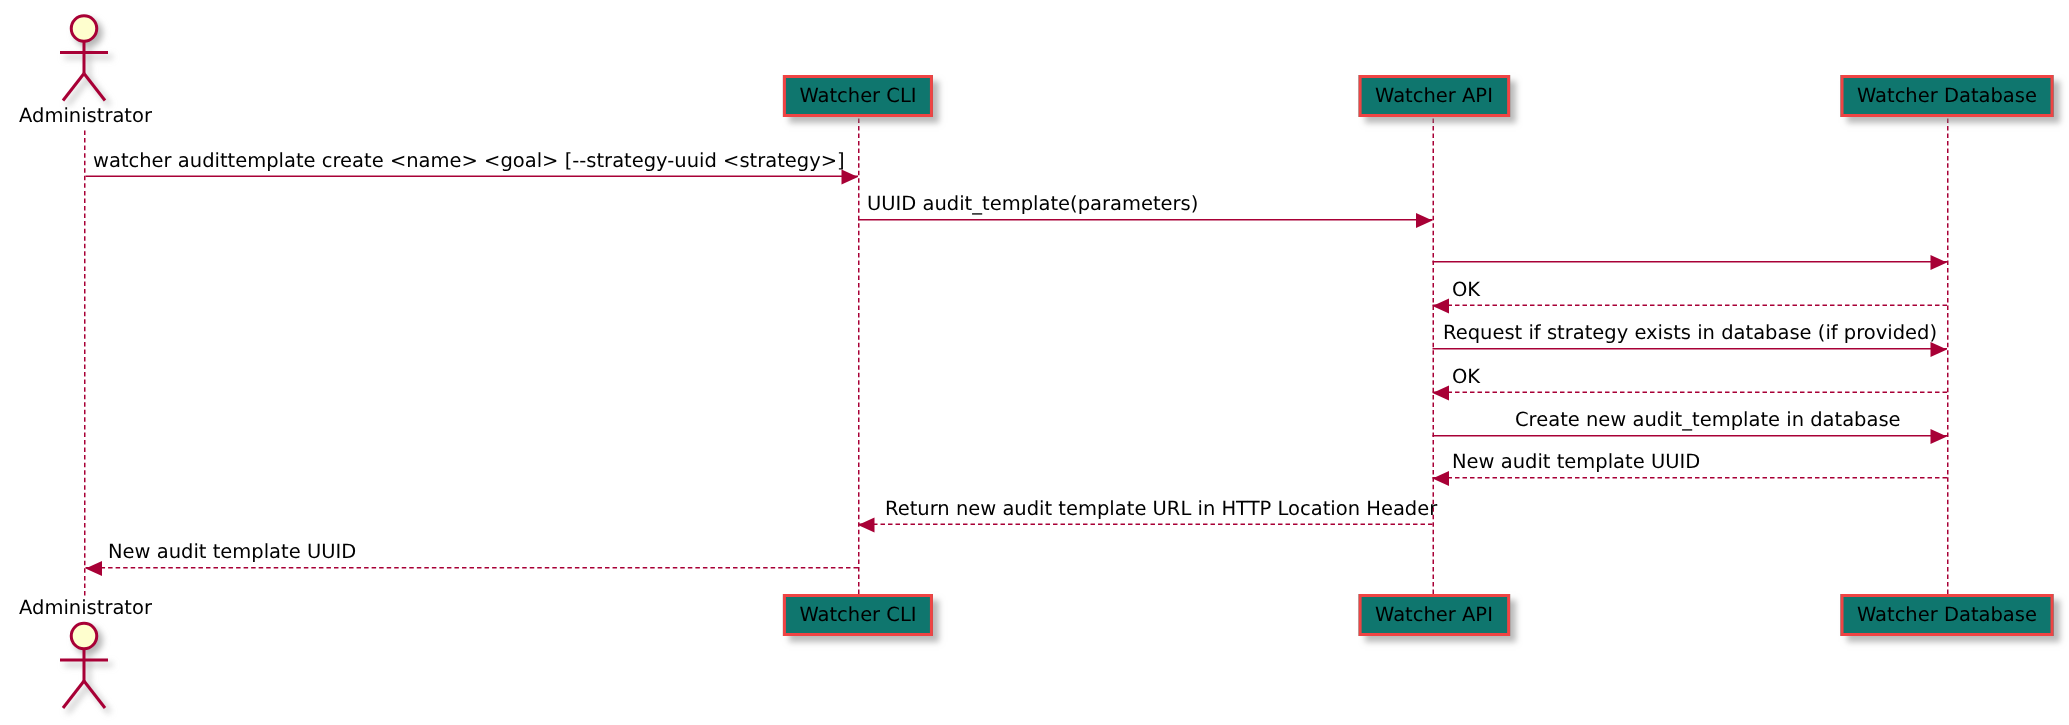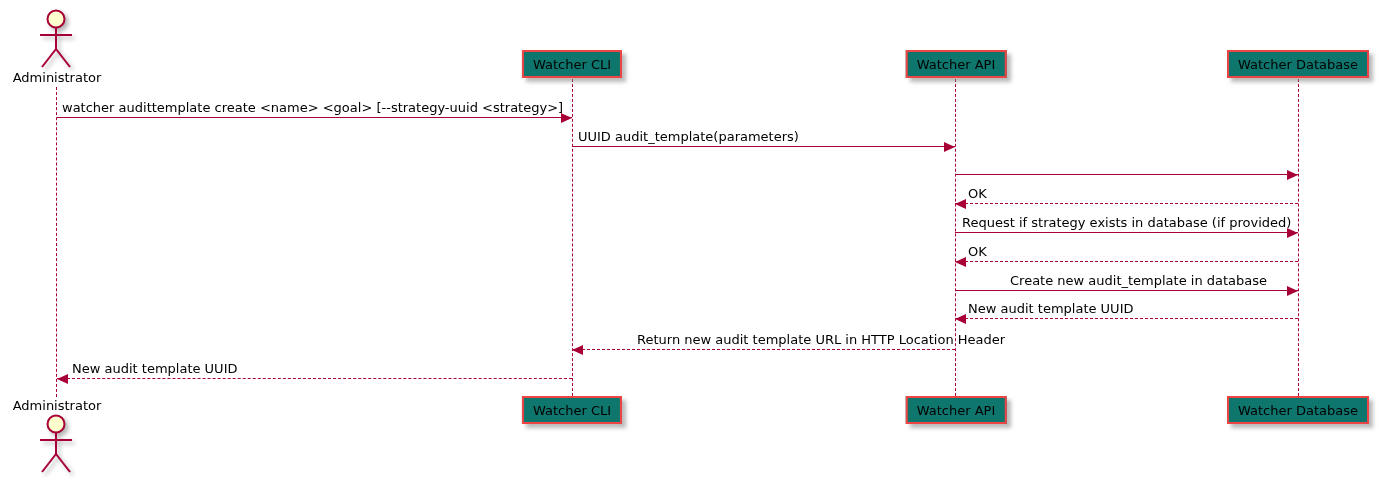--- a/index.html
+++ b/index.html
@@ -78,21 +78,21 @@
   }
   
   .m1{left:57px;width:515px;top:100px;}  .m1 .msg-label{left:5px;}
   .m2{left:572px;width:383px;top:129px;} .m2 .msg-label{left:6px;}
   .m3{left:955px;width:343px;top:157px;} .m3 .msg-label{left:7px;}
   .m4{left:955px;width:343px;top:186px;} .m4 .msg-label{left:13px;}
   .m5{left:955px;width:343px;top:215px;text-decoration:underline;} .m5 .msg-label{left:7px;}
   .m6{left:955px;width:343px;top:244px;} .m6 .msg-label{left:13px;}
   .m7{left:955px;width:343px;top:273px;} .m7 .msg-label{left:19px;margin-left:36px;}
   .m8{left:955px;width:343px;top:301px;} .m8 .msg-label{left:13px;}
-  .m9{left:572px;width:383px;top:332px;} .m9 .msg-label{left:18px;margin-left:47px;}
+  .m9{left:572px;width:383px;top:332px;} .m9 .msg-label{left:18px;}
   .m10{left:57px;width:515px;top:361px;} .m10 .msg-label{left:15px;}
 </style>
 </head>
 <body>
 
 <div class="canvas">
 
   <div class="lifeline" style="left:56px;top:87px;height:310px;"></div>
   <div class="lifeline" style="left:572px;top:79px;height:317px;"></div>
   <div class="lifeline" style="left:955px;top:79px;height:317px;"></div>

